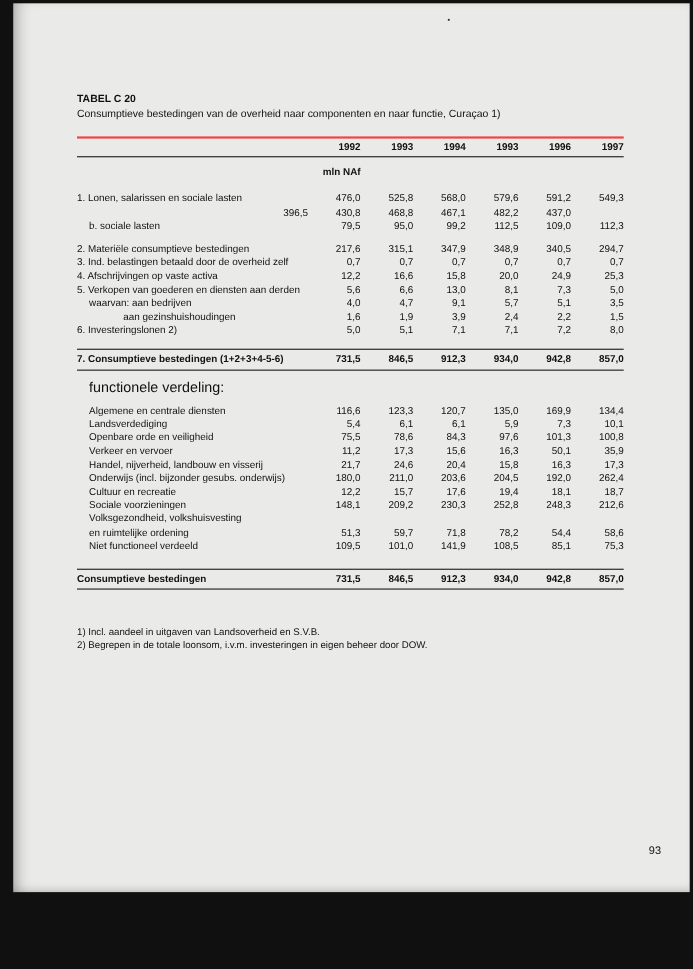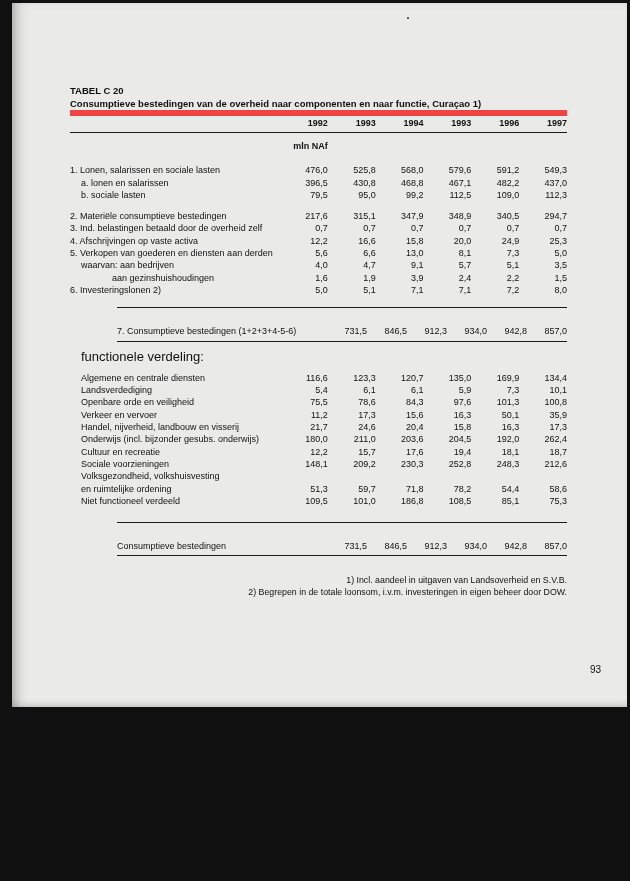--- a/index.html
+++ b/index.html
@@ -5,73 +5,72 @@
   html,body { margin:0; padding:0; }
   body {
     width:630px; height:881px; position:relative;
     background:#101010;
     font-family:"Liberation Sans","DejaVu Sans",sans-serif;
     color:#111;
     -webkit-font-smoothing:antialiased;
   }
   .page {
     position:absolute; left:12px; top:3px;
-    width:615px; height:704px;
+    width:615px; height:808px;
     background:#eaeae8;
     box-shadow: inset 10px 0 14px -8px rgba(0,0,0,0.35), inset 0 -6px 10px -6px rgba(0,0,0,0.2);
     overflow:hidden;
   }
   .content {
     position:absolute; left:58px; top:82px; width:497px;
   }
   .t-id   { font-weight:bold; font-size:9.5px; margin-bottom:2px; }
-  .t-nl   { font-weight:bold; font-size:9.5px; margin-bottom:1px; }
+  .t-nl   { font-weight:normal; font-size:9.5px; margin-bottom:15px; }
   .t-en   { font-size:9.5px; margin-bottom:10px; }
 
   .tbl { width:497px; font-size:9px; }
   .row {
     display:grid;
     grid-template-columns:210px repeat(6,1fr);
     line-height:12.3px;
     align-items:baseline;
   }
   .row .lbl { white-space:pre-line; overflow:visible; }
   .row .num { text-align:right; white-space:nowrap; }
   .ind0 { padding-left:0; }
   .ind1 { padding-left:11px; }
   .ind3 { padding-left:42px; }
 
   .year-row {
     display:grid;
     grid-template-columns:210px repeat(6,1fr);
     font-weight:bold;
-    border-top:6px solid #ef4444;
+    border-top:2px solid #ef4444;
     border-bottom:1px solid #1a1a1a;
     padding:2px 0 3px 0;
     line-height:11px;
   }
   .year-row .num { text-align:right; }
 
   .unit-row { margin-top:7px; margin-bottom:12px; }
   .unit-row .num { font-weight:bold; }
 
   .row.total {
-    font-weight:normal;
+    font-weight:bold;
     border-top:1px solid #1a1a1a;
     border-bottom:1px solid #1a1a1a;
-    padding:17px 0 3px 0;
+    padding:2px 0 3px 0;
     margin-top:2px;
-    margin-left:47px;
   }
   .row.section { font-size:13px; }
   .row.data2 { align-items:end; }
   .spacer   { height:9px; }
   .spacer-lg{ height:13px; }
 
-  .footnotes { margin-top:18px; font-size:8.8px; line-height:12px;text-align:right; }
+  .footnotes { margin-top:32px; font-size:8.8px; line-height:12px; }
 
   .page-number {
     position:absolute; right:26px; bottom:32px;
     font-size:10px;
   }
   .dot {
     position:absolute; top:14px; right:218px;
     width:2px; height:2px; background:#333; border-radius:50%;
   }
 </style>
@@ -108,21 +107,20 @@
           <div class="row data">
             <div class="lbl ind0">1. Lonen, salarissen en sociale lasten</div>
             <div class="num">476,0</div>
             <div class="num">525,8</div>
             <div class="num">568,0</div>
             <div class="num">579,6</div>
             <div class="num">591,2</div>
             <div class="num">549,3</div>
           </div>
           <div class="row data">
-            <div class="lbl ind1">a. lonen en salarissen</div>
             <div class="num">396,5</div>
             <div class="num">430,8</div>
             <div class="num">468,8</div>
             <div class="num">467,1</div>
             <div class="num">482,2</div>
             <div class="num">437,0</div>
           </div>
           <div class="row data">
             <div class="lbl ind1">b. sociale lasten</div>
             <div class="num">79,5</div>
@@ -296,21 +294,21 @@
             <div class="num">59,7</div>
             <div class="num">71,8</div>
             <div class="num">78,2</div>
             <div class="num">54,4</div>
             <div class="num">58,6</div>
           </div>
           <div class="row data">
             <div class="lbl ind1">Niet functioneel verdeeld</div>
             <div class="num">109,5</div>
             <div class="num">101,0</div>
-            <div class="num">186,8</div>
+            <div class="num">141,9</div>
             <div class="num">108,5</div>
             <div class="num">85,1</div>
             <div class="num">75,3</div>
           </div>
           <div class="spacer-lg"></div>
           <div class="row total">
             <div class="lbl ind0">Consumptieve bestedingen</div>
             <div class="num">731,5</div>
             <div class="num">846,5</div>
             <div class="num">912,3</div>

